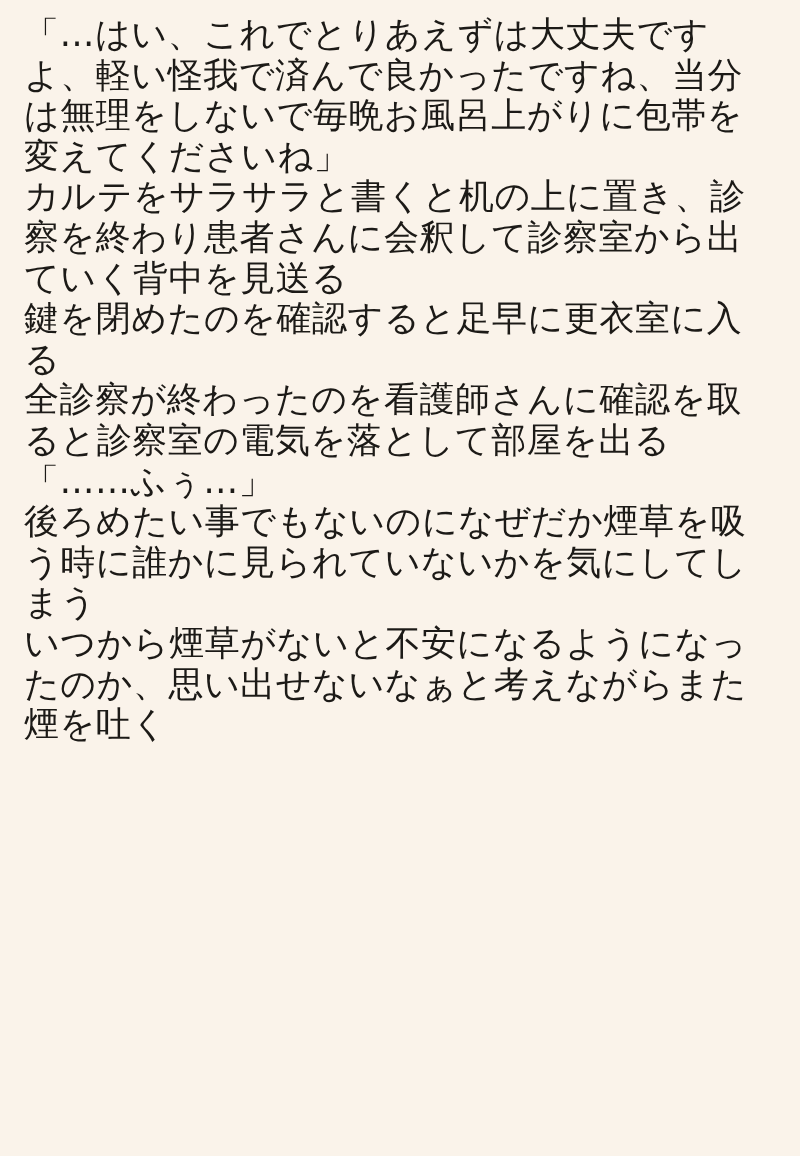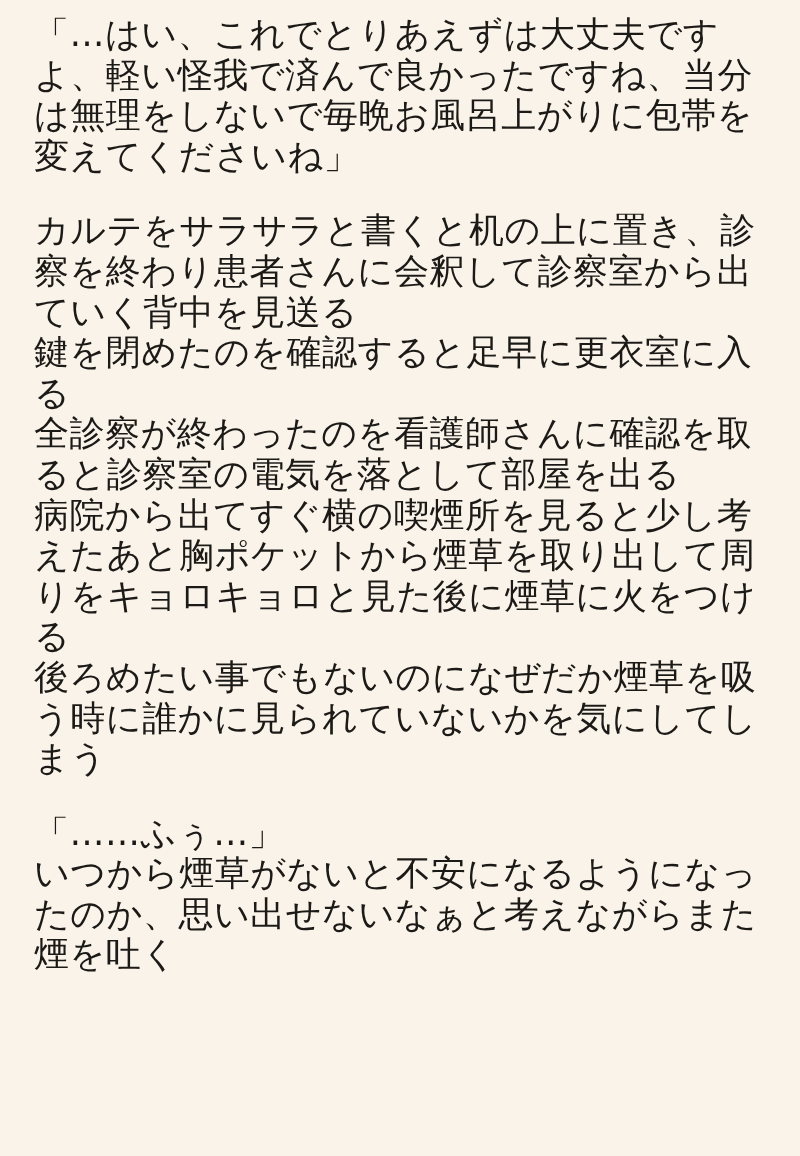--- a/index.html
+++ b/index.html
@@ -10,45 +10,43 @@
     width: 800px;
     height: 1156px;
     background: #faf3ea;
     font-family: "DejaVu Sans", "Liberation Sans", sans-serif;
     overflow: hidden;
   }
   .page {
     box-sizing: border-box;
     width: 800px;
     height: 1156px;
-    padding: 14px 34px 0 34px;
+    padding: 14px 34px 0 24px;
     background: #faf3ea;
   }
   .block {
     color: #1c1a17;
     font-size: 35px;
     line-height: 1.16;
     letter-spacing: 0.5px;
     font-weight: 400;
     white-space: pre-wrap;
     word-break: break-all;
   }
   .block.spaced {
-    margin-top: 34px;
   }
   .block.tight {
     margin-top: 0;
   }
 </style>
 </head>
 <body>
 
 <div class="page">
   <div class="block tight">「…はい、これでとりあえずは大丈夫ですよ、軽い怪我で済んで良かったですね、当分は無理をしないで毎晩お風呂上がりに包帯を変えてくださいね」</div>
   <div class="block spaced">カルテをサラサラと書くと机の上に置き、診察を終わり患者さんに会釈して診察室から出ていく背中を見送る</div>
   <div class="block tight">鍵を閉めたのを確認すると足早に更衣室に入る</div>
   <div class="block tight">全診察が終わったのを看護師さんに確認を取ると診察室の電気を落として部屋を出る</div>
-  <div class="block tight">病院から出てすぐ横の喫煙所を見ると少し考えたあと胸ポケットから煙草を取り出して周りをキョロキョロと見た後に煙草に火をつける</div>
+  <div class="block spaced">「……ふぅ…」</div>
   <div class="block tight">後ろめたい事でもないのになぜだか煙草を吸う時に誰かに見られていないかを気にしてしまう</div>
-  <div class="block spaced">「……ふぅ…」</div>
   <div class="block tight">いつから煙草がないと不安になるようになったのか、思い出せないなぁと考えながらまた煙を吐く</div>
 
 </div>
 
 </body></html>

